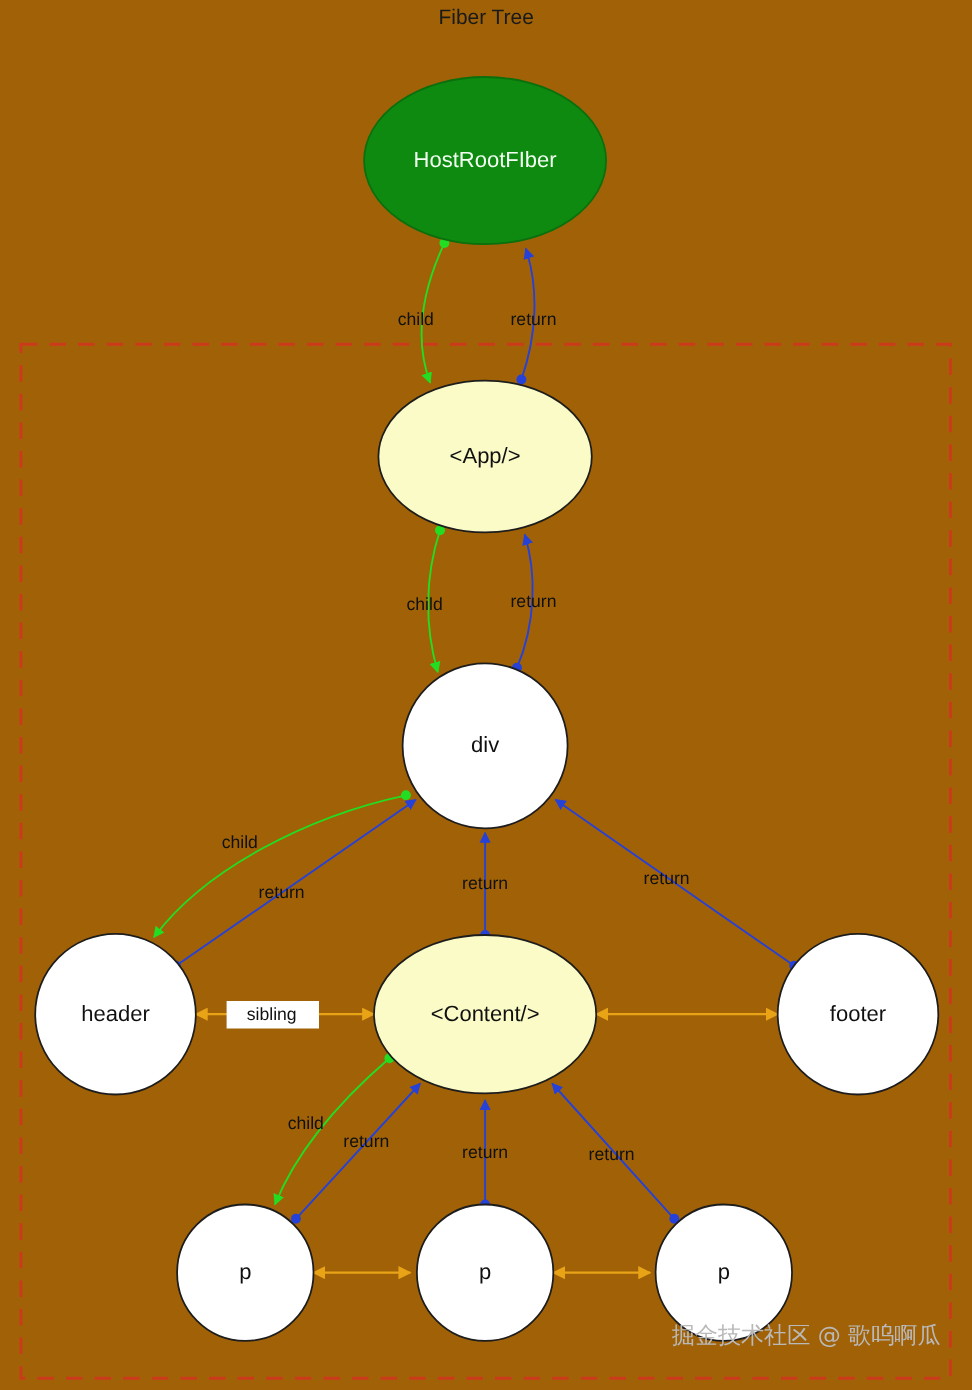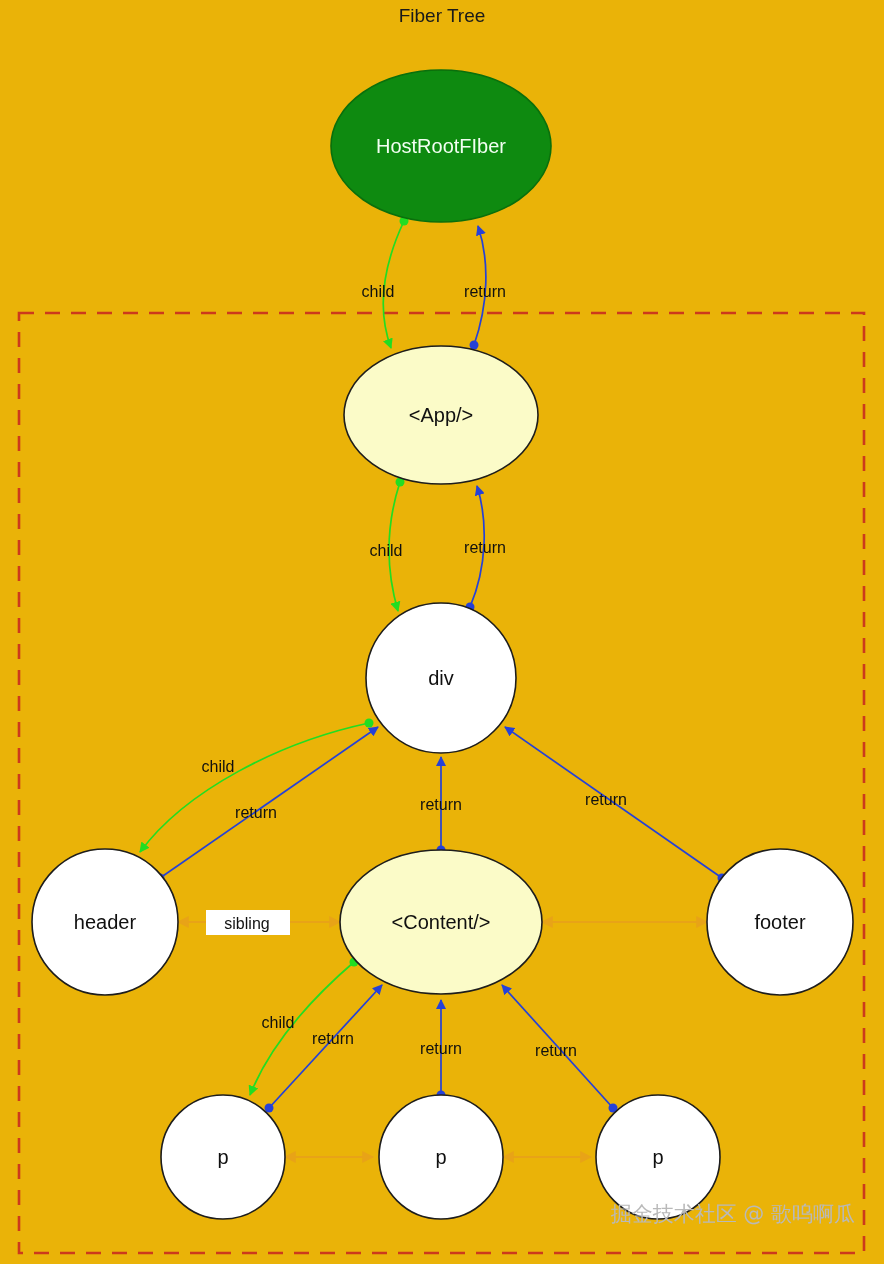--- a/index.html
+++ b/index.html
@@ -7,21 +7,21 @@
     padding: 0;
     background: #ffffff;
   }
   body {
     font-family: "Liberation Sans", sans-serif;
   }
   #diagram-root {
     position: relative;
     width: 884px;
     height: 1264px;
-    background: #eab308;
+    background: #a16207;
     overflow: hidden;
   }
   #fiber-svg {
     position: absolute;
     left: 0;
     top: 0;
     width: 884px;
     height: 1264px;
   }
   .diagram-title {

